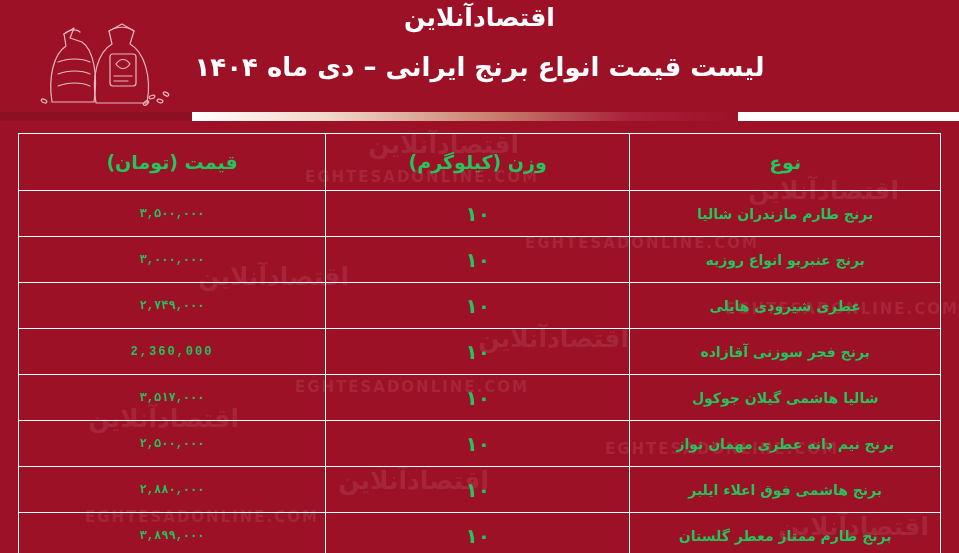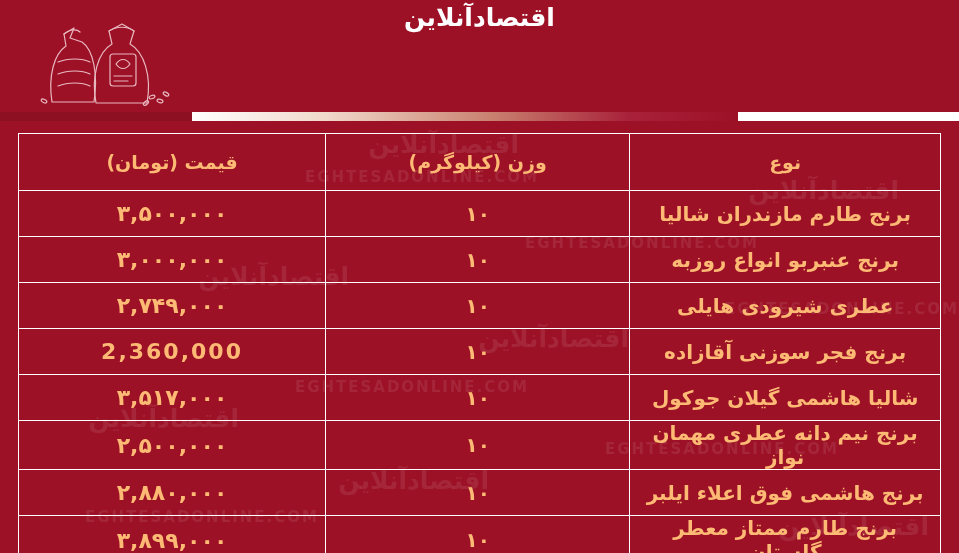--- a/index.html
+++ b/index.html
@@ -105,32 +105,32 @@
     width: 100%;
     border-collapse: collapse;
     table-layout: fixed;
     direction: rtl;
   }
   table.price-table th,
   table.price-table td {
     border: 1px solid #ffffff;
     height: 45px;
     text-align: center;
-    color: #fdba74;
+    color: #22c55e;
     font-weight: bold;
     vertical-align: middle;
     padding: 0 6px;
   }
   table.price-table th {
     font-size: 19px;
     height: 56px;
   }
-  table.price-table td.col-type  { font-size: 20px; }
+  table.price-table td.col-type  { font-size: 14px; }
   table.price-table td.col-weight{ font-size: 20px; letter-spacing: 1px; }
-  table.price-table td.col-price { font-size: 22px; letter-spacing: 2px; }
+  table.price-table td.col-price { font-size: 12px; letter-spacing: 2px; font-family: Liberation Mono, monospace; }
 
   col.c-type   { width: 33.7%; }
   col.c-weight { width: 33.0%; }
   col.c-price  { width: 33.3%; }
 </style>
 </head>
 <body>
 
 <div class="watermarks">
   <span class="wm fa" style="top:6px;   right:36px;">اقتصادآنلاین</span>
@@ -179,20 +179,21 @@
         <ellipse cx="132" cy="92" rx="3" ry="1.6" transform="rotate(30 132 92)"></ellipse>
         <ellipse cx="10" cy="99" rx="3" ry="1.6" transform="rotate(25 10 99)"></ellipse>
       </g>
     </svg>
   </div>
 
   <div class="brand-logo">
     <div class="fa-name">اقتصادآنلاین</div>
   </div>
 
+  <div class="page-title">لیست قیمت انواع برنج ایرانی – دی ماه ۱۴۰۴</div>
 </div>
 
 <div class="accent-bar">
   <div class="seg-white"></div>
   <div class="seg-grad"></div>
   <div class="seg-dark"></div>
 </div>
 
 <div class="table-wrap">
   <table class="price-table">

